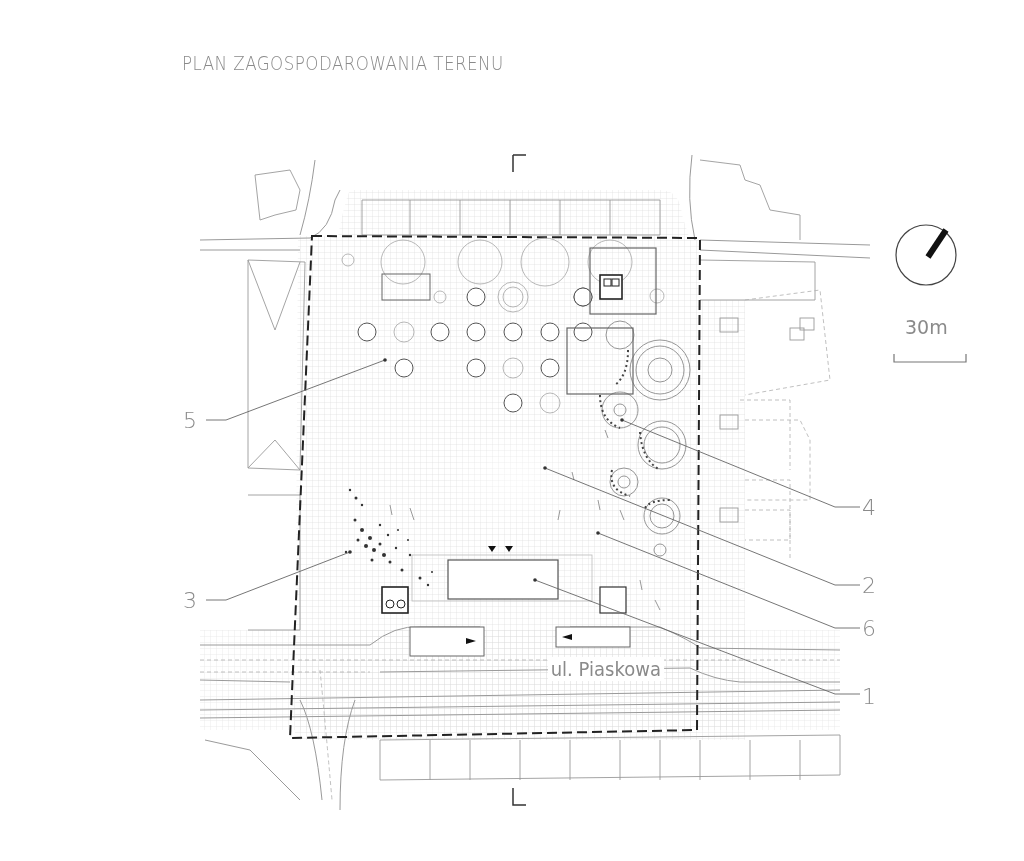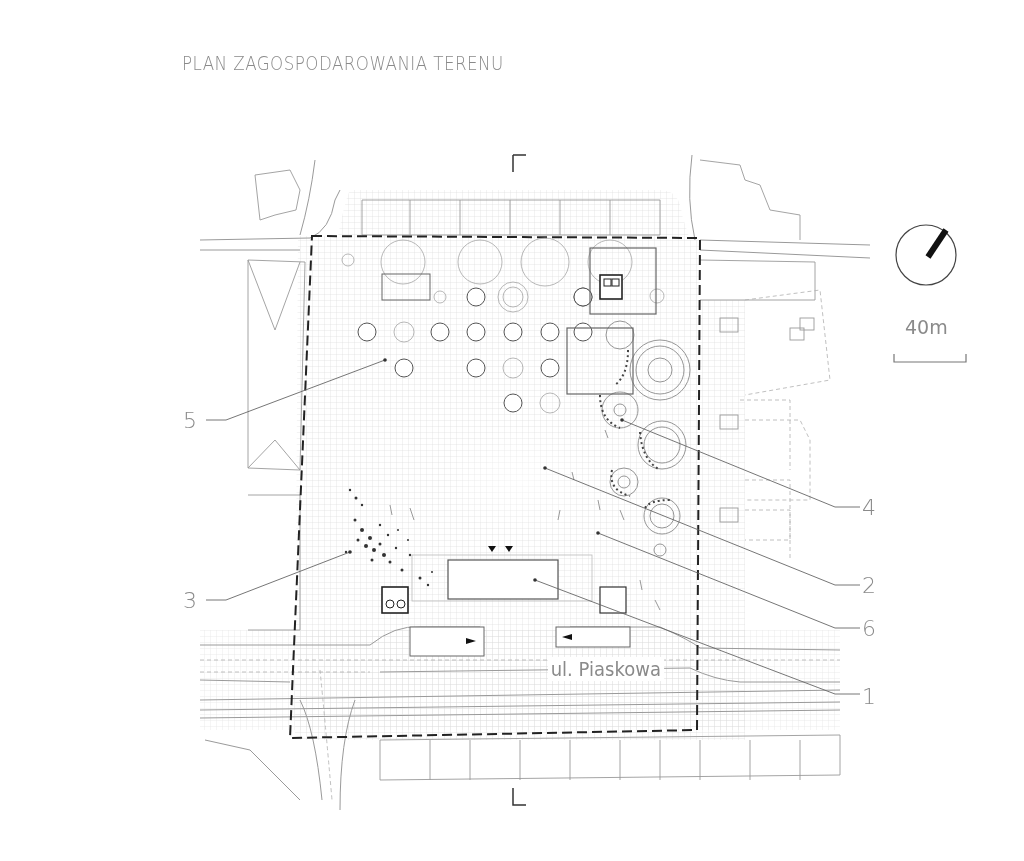--- a/index.html
+++ b/index.html
@@ -231,21 +231,21 @@
   </g>
 
   <g>
     <circle cx="926" cy="255" r="30" fill="none" stroke="#444" stroke-width="1.2"></circle>
     <path d="M928 257 L946 230" stroke="#111" stroke-width="6"></path>
   </g>
 
   <path d="M894 354 L894 362 L966 362 L966 354" fill="none" stroke="#777" stroke-width="1.2"></path>
 </svg>
 
-<div class="scale-text">40m</div>
+<div class="scale-text">30m</div>
 <div class="street">ul. Piaskowa</div>
 
 <div class="label" style="left:862px;top:684px;">1</div>
 <div class="label" style="left:862px;top:573px;">2</div>
 <div class="label" style="left:183px;top:588px;">3</div>
 <div class="label" style="left:862px;top:495px;">4</div>
 <div class="label" style="left:183px;top:408px;">5</div>
 <div class="label" style="left:862px;top:616px;">6</div>
 
 </body></html>

